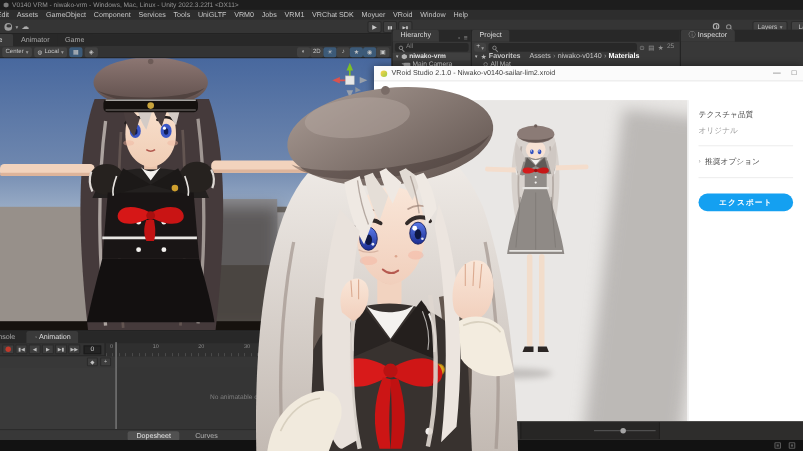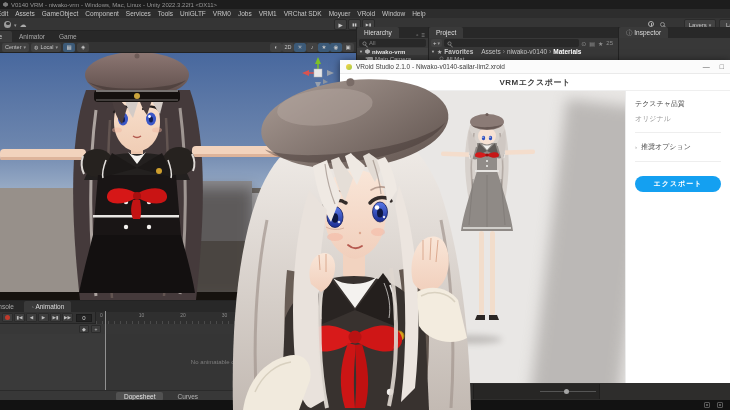--- a/index.html
+++ b/index.html
@@ -448,24 +448,20 @@
     <span class="sico" style="left:717px"></span>
   </div>
 
   <div id="vroid" class="abs">
     <div id="vtitle">
       <span class="vicon"></span>
       <span class="txt">VRoid Studio 2.1.0 - Niwako-v0140-sailar-lim2.xroid</span>
       <span class="winbtn">—</span>
       <span class="winbtn" style="margin-left:6px">□</span>
     </div>
-    <div id="vheader">
-      <span id="vclose">×</span>
-      <span id="vdialogtitle">VRMエクスポート</span>
-    </div>
     <div id="vcanvas" class="abs">
       <div class="canshadow" style="left:208px;top:12px;width:88px;height:300px;transform:rotate(7deg)"></div>
       <div class="canshadow" style="left:96px;top:244px;width:66px;height:9px;border-radius:50%;opacity:.45;filter:blur(3px)"></div>
 
       <svg class="abs" style="left:85px;top:18px" width="124" height="260" viewBox="0 0 124 260">
         <g>
           <path d="M45,16 C38,38 39,66 44,92 L80,92 C85,64 85,38 79,16 Z" fill="#d8d2cd"></path>
           <path d="M49,24 C45,50 46,74 49,90" stroke="#b4aba5" stroke-width="1.6" fill="none"></path>
           <path d="M75,24 C79,50 78,74 75,90" stroke="#b4aba5" stroke-width="1.6" fill="none"></path>
         </g>

